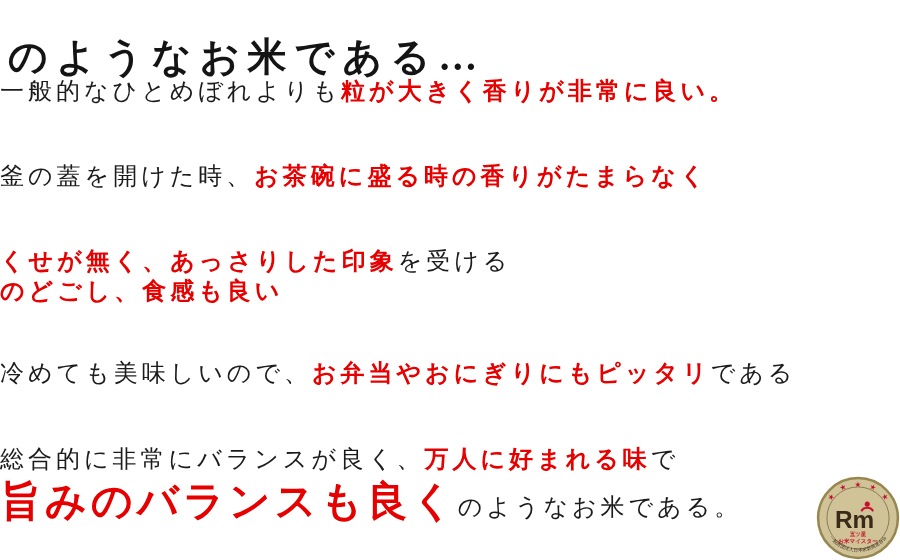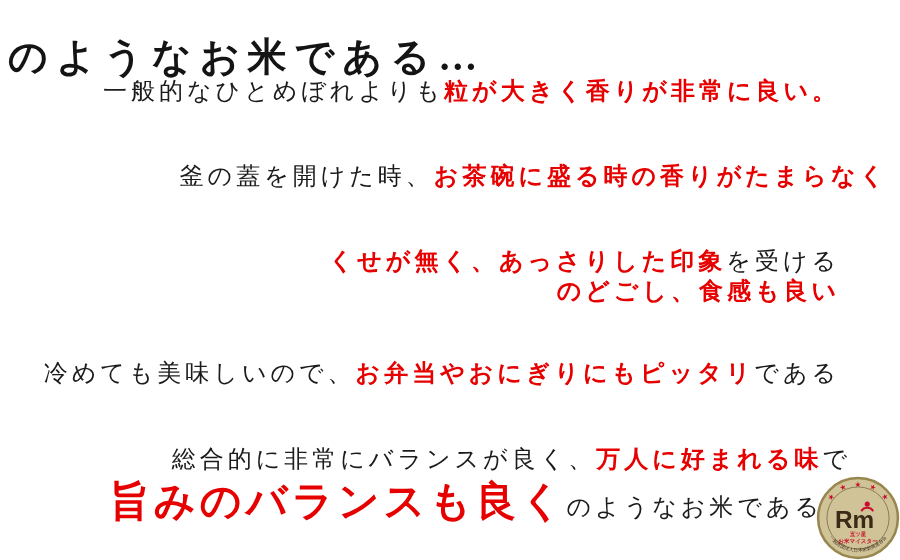--- a/index.html
+++ b/index.html
@@ -11,33 +11,33 @@
     position:relative;
     overflow:hidden;
   }
   .title{
     position:absolute;left:8px;top:4px;
     font-size:39px;letter-spacing:8px;white-space:nowrap;
     color:#141414;
   }
   .para{
     position:absolute;left:0;width:840px;
-    text-align:right;white-space:nowrap;
+    text-align:left;white-space:nowrap;
     font-size:24px;letter-spacing:4px;
   }
   .line{height:30px;line-height:30px;}
   .line.bigline{height:54px;line-height:54px;}
   .seg-red{color:#e60000;font-weight:bold;}
   .seg-black{color:#1b1b1b;}
   .seg-bigred{color:#e60000;font-weight:bold;font-size:41px;letter-spacing:4px;}
   #p1{top:76px;}
-  #p2{top:161px;padding-left:48px;}
+  #p2{top:161px;}
   #p3{top:246px;}
   #p4{top:358px;}
-  #p5{top:444px;padding-left:11px;}
+  #p5{top:444px;}
   .badge{
     position:absolute;left:816px;top:476px;width:84px;height:84px;
   }
 </style>
 </head>
 <body>
 
 <h1 class="title">のようなお米である…</h1>
 
 <div class="para" id="p1">

